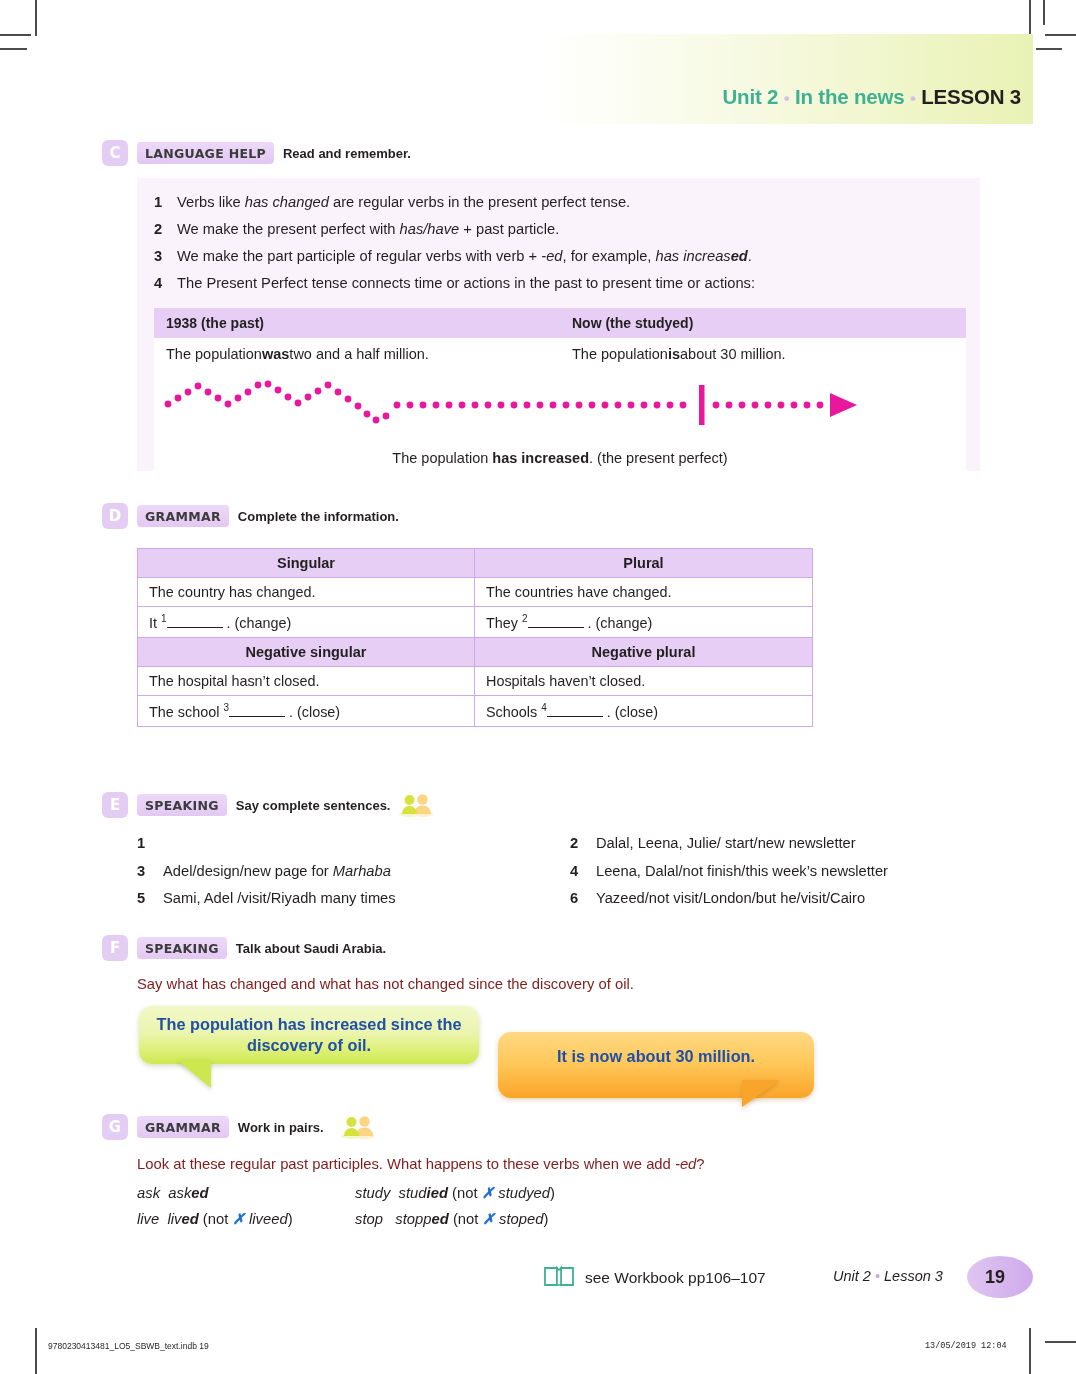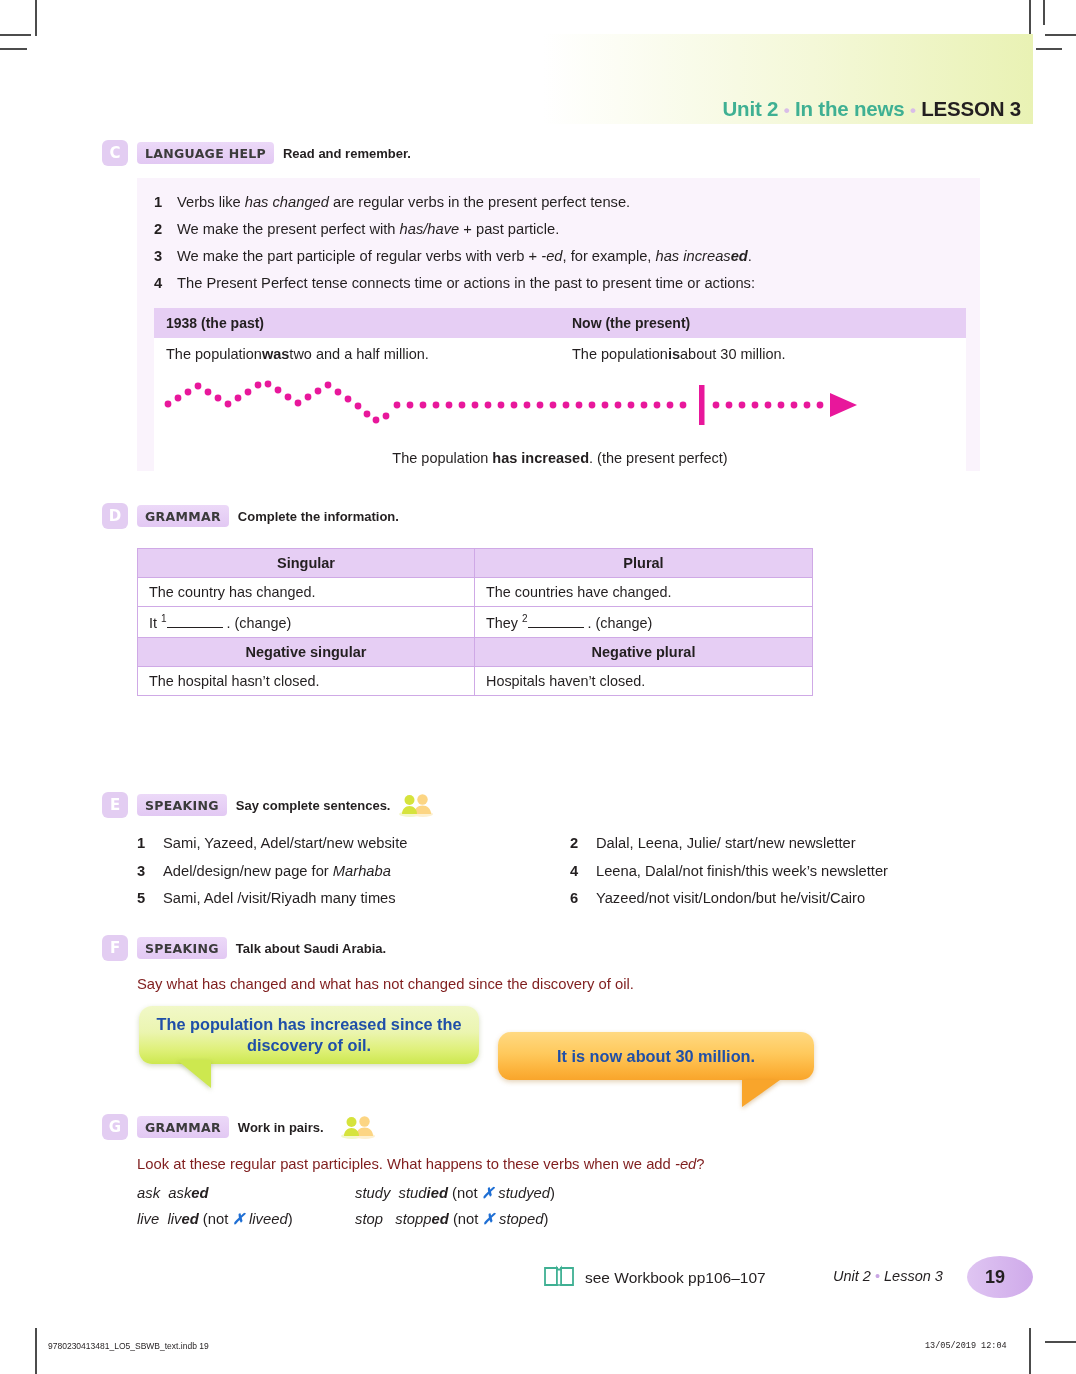--- a/index.html
+++ b/index.html
@@ -17,21 +17,21 @@
   .crop { position:absolute; background:#4c4c4c; }
   .crop.v { width:2px; }
   .crop.h { height:2px; }
 
   
   #header-band {
     position:absolute; left:543px; top:34px; width:490px; height:90px;
     background:linear-gradient(to right,#ffffff 0%, #f4f8d8 55%, #e9f2b4 100%);
   }
   #header-title {
-    position:absolute; right:55px; top:97px;
+    position:absolute; right:55px; top:85px;
     font-size:20.5px; font-weight:bold; letter-spacing:-0.2px;
     white-space:nowrap;
     margin-left:13px;
   }
   #header-title .unit { color:#3fb093; }
   #header-title .dot { color:#d9bde8; font-size:17px; }
   #header-title .lesson { color:#231f20; }
 
   
   .section-head { position:absolute; display:flex; align-items:center; gap:9px; }
@@ -122,21 +122,21 @@
     font-size:16.3px; line-height:21px; padding-top:8px;
   }
   #bubble-green-tail {
     position:absolute; left:164px; top:1060px; width:0; height:0;
     border-left:13px solid transparent;
     border-right:34px solid #cde84f;
     border-bottom:28px solid transparent;
     filter:drop-shadow(0 2px 2px rgba(120,140,60,0.35));
   }
   #bubble-orange {
-    left:498px; top:1032px; width:316px; height:48px;
+    left:498px; top:1032px; width:316px; height:66px;
     border-radius:13px;
     background:linear-gradient(to bottom,#ffd982 0%, #ffc95c 45%, #fcb33c 78%, #f9a52b 100%);
     box-shadow:0 2px 5px rgba(170,110,20,0.30);
     font-size:16.3px; line-height:20px; padding-top:14px;
   }
   #bubble-orange-tail {
     position:absolute; left:742px; top:1080px; width:0; height:0;
     border-left:38px solid #f9a52b;
     border-right:10px solid transparent;
     border-bottom:27px solid transparent;
@@ -221,21 +221,21 @@
       </div>
       <div class="rule">
         <span class="num">4</span>
         <span class="txt">The Present Perfect tense connects time or actions in the past to present time or actions:</span>
       </div>
     </div>
 
   <div id="tl-table">
     <div id="tl-head">
       <div class="c1">1938 (the past)</div>
-      <div class="c2">Now (the present)</div>
+      <div class="c2">Now (the studyed)</div>
     </div>
     <div id="tl-row">
       <div class="c1">The population <b>was</b> two and a half million.</div>
       <div class="c2">The population <b>is</b> about 30 million.</div>
     </div>
     <div id="tl-graphic">
       <svg width="812" height="78" viewBox="0 0 812 78">
         <g fill="#e8179b">
 
           <circle cx="14" cy="34" r="3.4"></circle>
@@ -323,20 +323,24 @@
       <div class="cell">They <sup>2</sup><span class="blank"></span> . (change)</div>
     </div>
     <div class="trow hdr">
       <div class="cell">Negative singular</div>
       <div class="cell">Negative plural</div>
     </div>
     <div class="trow">
       <div class="cell">The hospital hasn’t closed.</div>
       <div class="cell">Hospitals haven’t closed.</div>
     </div>
+    <div class="trow">
+      <div class="cell">The school <sup>3</sup><span class="blank"></span> . (close)</div>
+      <div class="cell">Schools <sup>4</sup><span class="blank"></span> . (close)</div>
+    </div>
   </div>
 
 <div class="section-head" style="left:102px;top:792px;">
   <div class="letter-badge">E</div>
   <div class="tag-badge">SPEAKING</div>
   <div class="sec-title">Say complete sentences.</div>
   <span class="pair-icon">
     <svg width="34" height="24" viewBox="0 0 34 24">
       <ellipse cx="11" cy="21" rx="11" ry="3" fill="#f3f7c9"></ellipse>
       <ellipse cx="24" cy="21" rx="10" ry="3" fill="#fdf0cf"></ellipse>
@@ -344,21 +348,20 @@
       <path d="M15 21c0-5 3.8-8.4 8.5-8.4S32 16 32 21z" fill="#fcd583"></path>
       <circle cx="10.5" cy="7" r="5" fill="#d6e33c"></circle>
       <path d="M3 21c0-4.8 3.4-8 7.5-8s7.5 3.2 7.5 8z" fill="#d6e33c"></path>
     </svg>
   </span>
 </div>
 <div class="ex-grid" style="left:137px;top:830px;">
   <div class="ex-col" id="e-left">
       <div class="ex-item">
         <span class="num">1</span>
-        <span>Sami, Yazeed, Adel/start/new website</span>
       </div>
       <div class="ex-item">
         <span class="num">3</span>
         <span>Adel/design/new page for <em>Marhaba</em></span>
       </div>
       <div class="ex-item">
         <span class="num">5</span>
         <span>Sami, Adel /visit/Riyadh many times</span>
       </div>
     </div>

